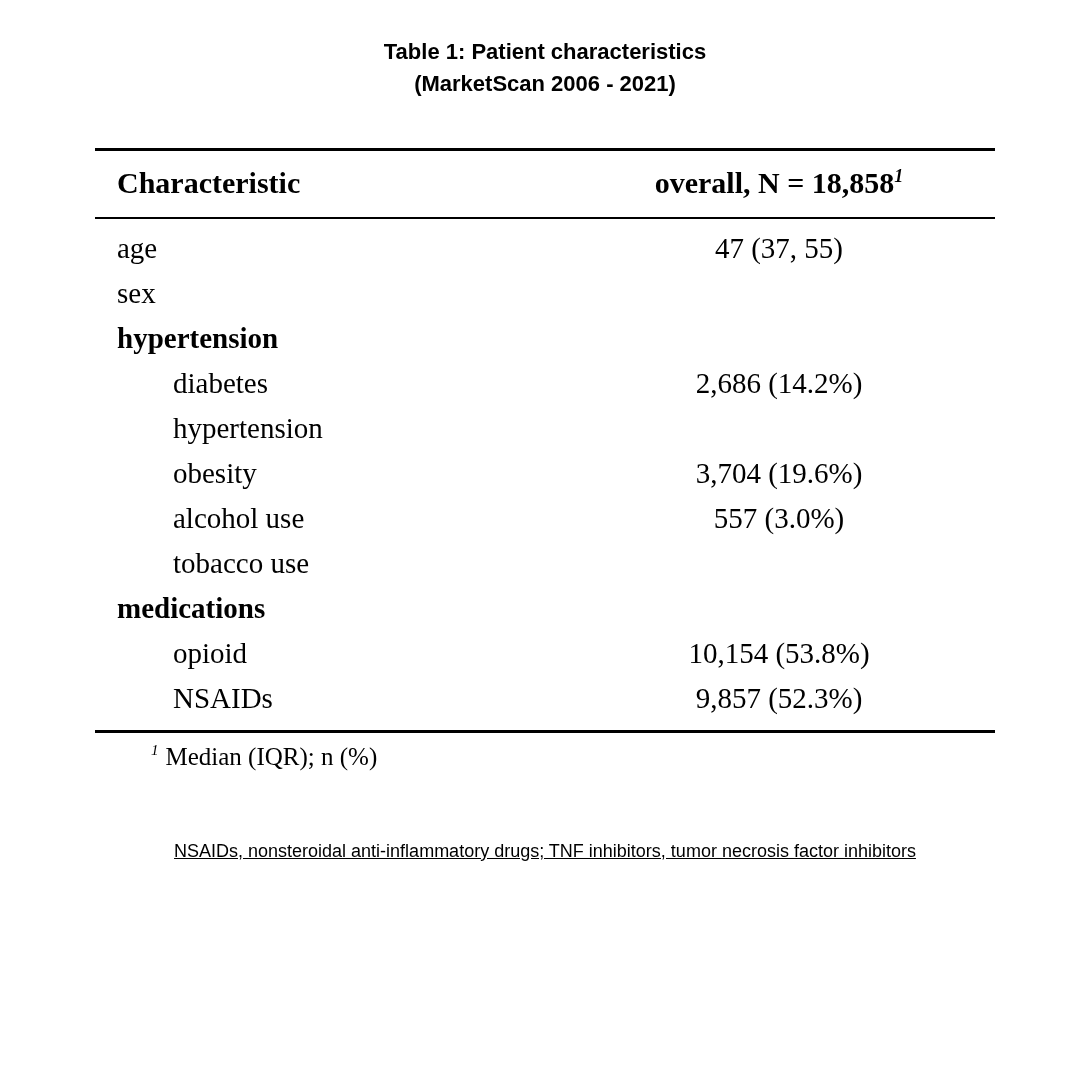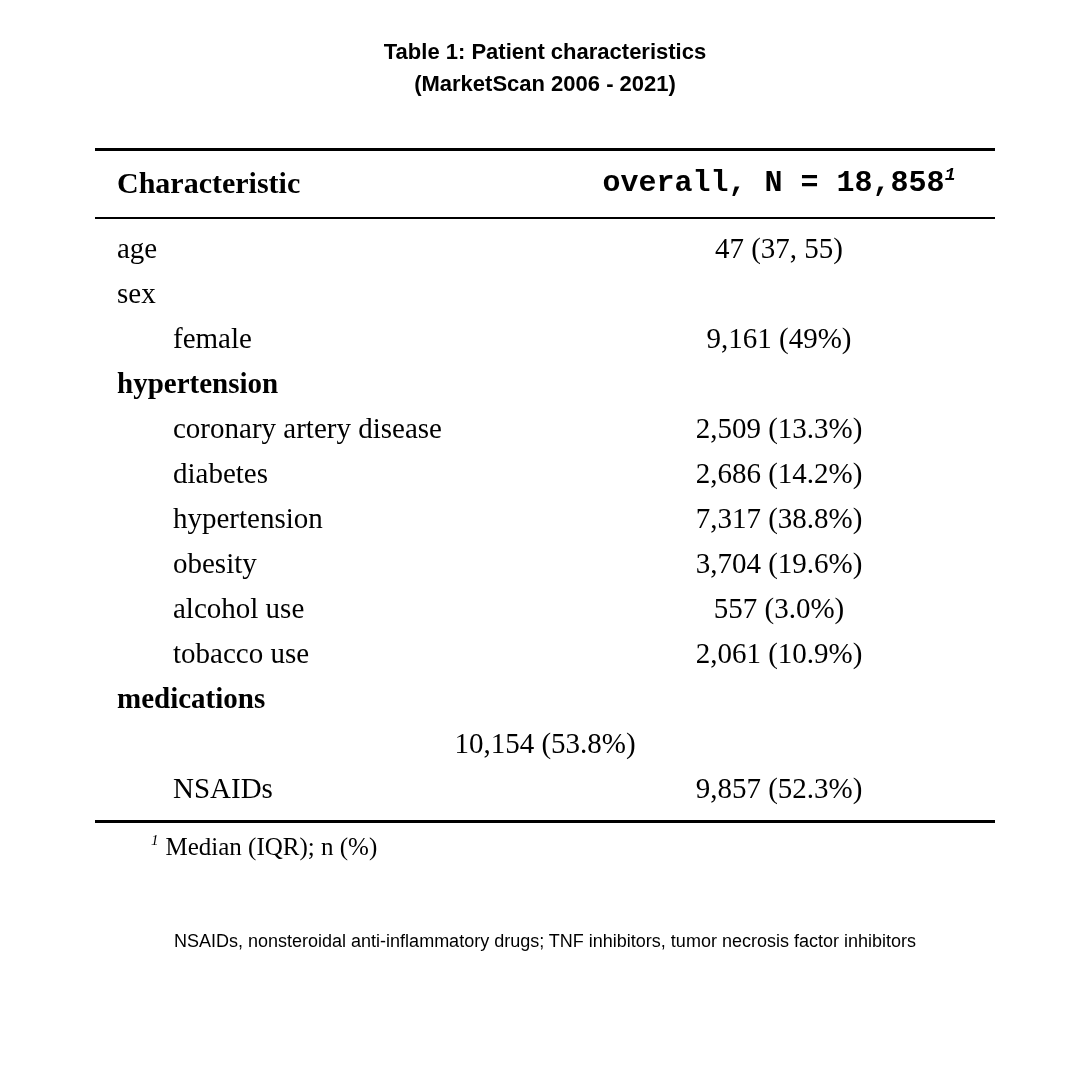--- a/index.html
+++ b/index.html
@@ -31,21 +31,21 @@
   .t-header {
     display: flex;
     align-items: flex-end;
     border-top: 3px solid #000;
     border-bottom: 2px solid #000;
     padding: 15px 0 17px 0;
     font-weight: bold;
     font-size: 30px;
   }
   .t-header .t-label { padding-left: 22px; }
-  .t-header .t-value { text-align: center; font-family: Liberation Mono, monospace; }
+  .t-header .t-value { text-align: center; }
   .t-label { flex: 0 0 52%; }
   .t-value { flex: 1 1 auto; text-align: center; }
   .t-body { padding: 7px 0 9px 0; }
   .t-row {
     display: flex;
     font-size: 29px;
     line-height: 45px;
   }
   .t-row .t-label { padding-left: 22px; }
   .t-row.indent .t-label { padding-left: 78px; }
@@ -61,20 +61,21 @@
     vertical-align: super;
     line-height: 0;
   }
   .t-foot sup { margin-right: 7px; }
   .bottom-note {
     margin-top: 58px;
     text-align: center;
     font-family: "Liberation Sans", sans-serif;
     font-size: 18px;
     padding: 0 30px;
+    text-decoration: underline;
   }
 </style>
 </head>
 <body>
 
 <div class="page">
 
   <div class="title-block">
     <div>Table 1: Patient characteristics</div>
     <div>(MarketScan 2006 - 2021)</div>
@@ -91,66 +92,57 @@
   <div class="t-row">
     <div class="t-label">age</div>
     <div class="t-value">47 (37, 55)</div>
   </div>
 
   <div class="t-row">
     <div class="t-label">sex</div>
     <div class="t-value"></div>
   </div>
 
-  <div class="t-row indent">
-    <div class="t-label">female</div>
-    <div class="t-value">9,161 (49%)</div>
-  </div>
 
   <div class="t-row bold">
     <div class="t-label">hypertension</div>
     <div class="t-value"></div>
   </div>
 
-  <div class="t-row indent">
-    <div class="t-label">coronary artery disease</div>
-    <div class="t-value">2,509 (13.3%)</div>
-  </div>
 
   <div class="t-row indent">
     <div class="t-label">diabetes</div>
     <div class="t-value">2,686 (14.2%)</div>
   </div>
 
   <div class="t-row indent">
     <div class="t-label">hypertension</div>
-    <div class="t-value">7,317 (38.8%)</div>
   </div>
 
   <div class="t-row indent">
     <div class="t-label">obesity</div>
     <div class="t-value">3,704 (19.6%)</div>
   </div>
 
   <div class="t-row indent">
     <div class="t-label">alcohol use</div>
     <div class="t-value">557 (3.0%)</div>
   </div>
 
   <div class="t-row indent">
     <div class="t-label">tobacco use</div>
-    <div class="t-value">2,061 (10.9%)</div>
   </div>
 
   <div class="t-row bold">
     <div class="t-label">medications</div>
     <div class="t-value"></div>
   </div>
 
   <div class="t-row indent">
+    <div class="t-label">opioid</div>
     <div class="t-value">10,154 (53.8%)</div>
   </div>
 
   <div class="t-row indent">
     <div class="t-label">NSAIDs</div>
     <div class="t-value">9,857 (52.3%)</div>
   </div>
 
 </div>
 

